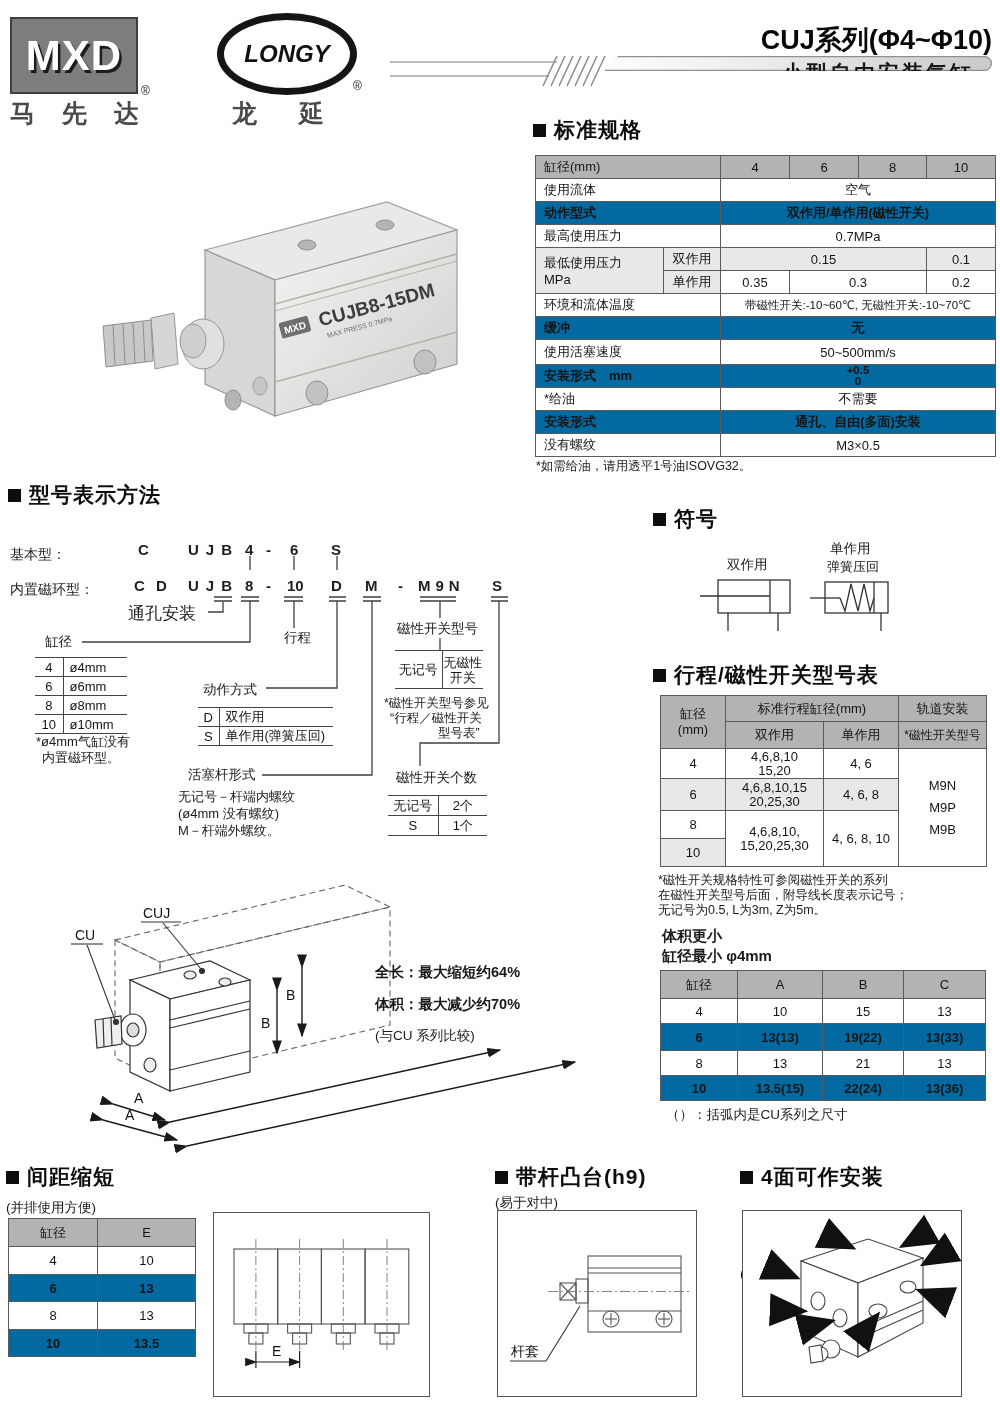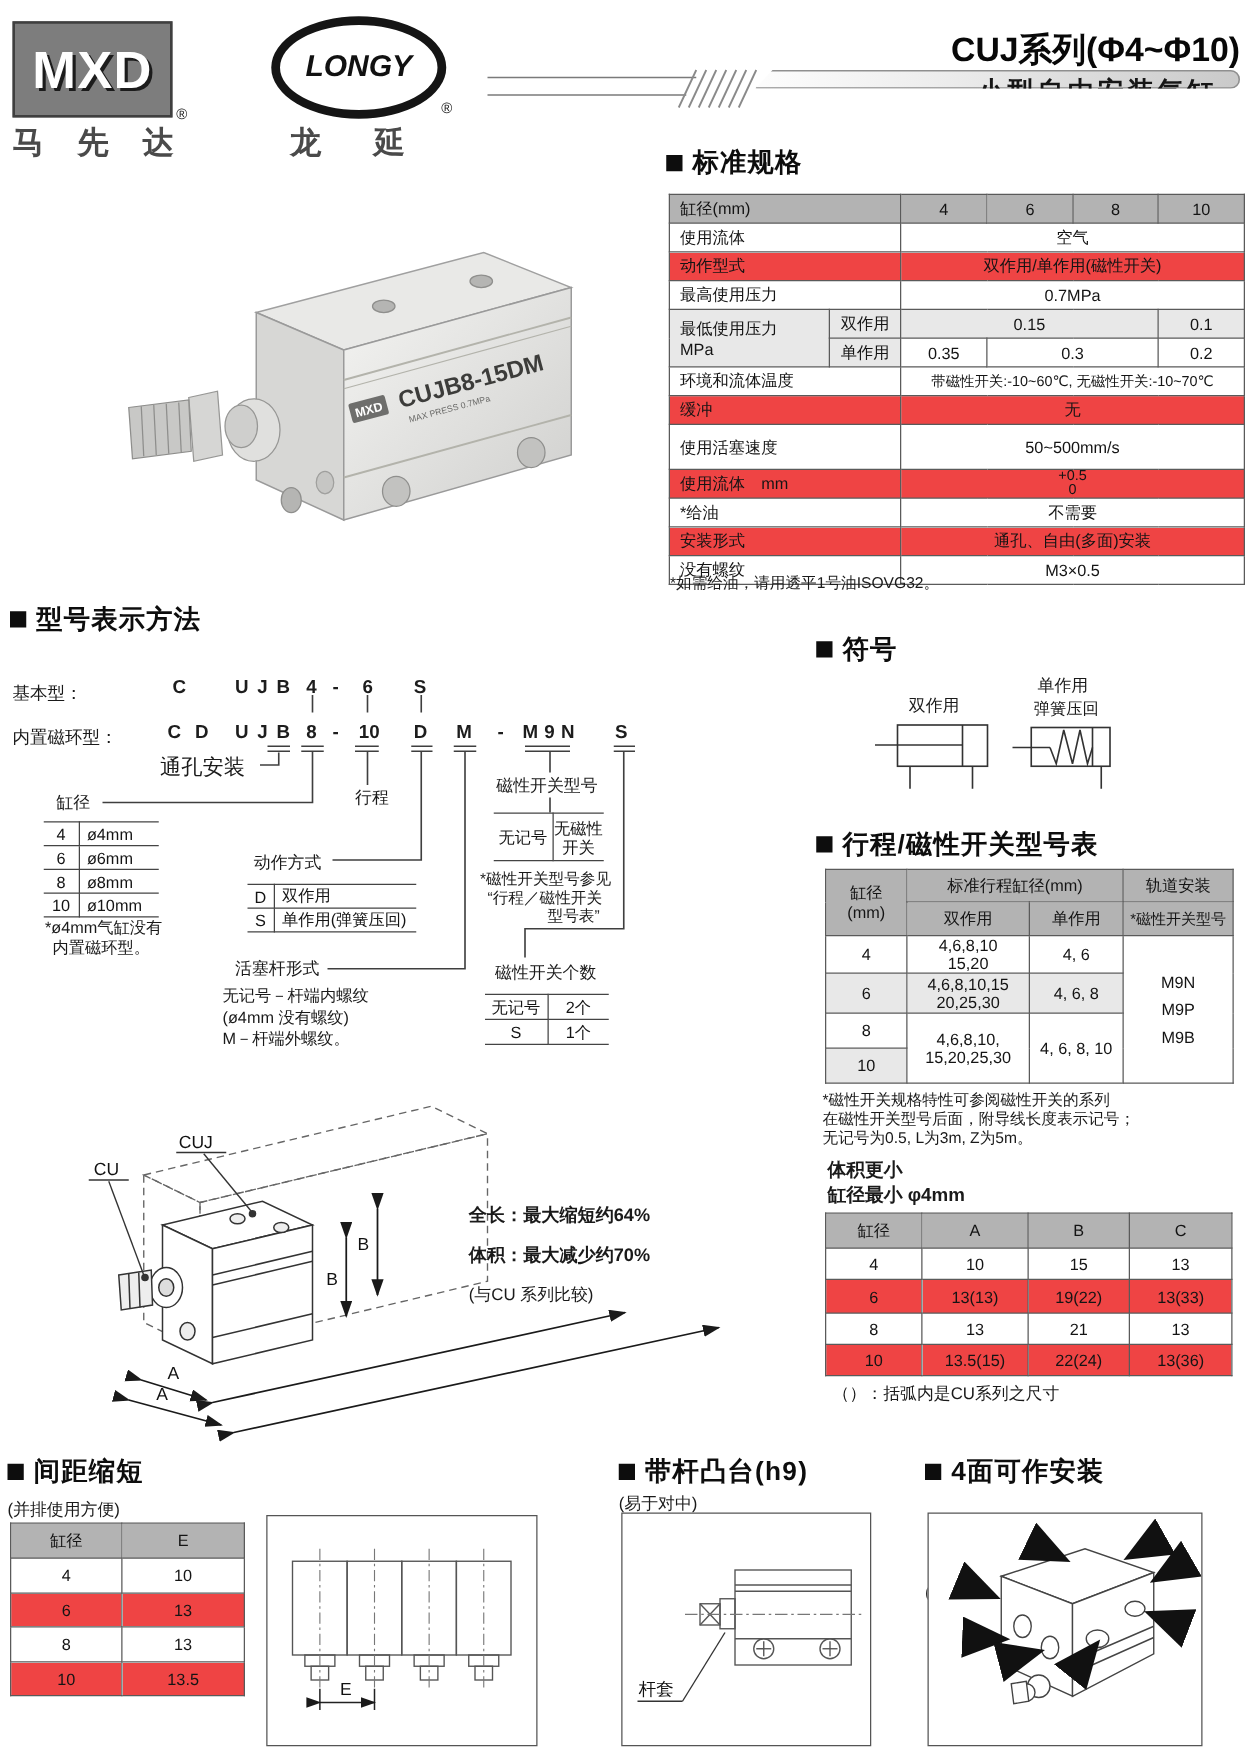--- a/index.html
+++ b/index.html
@@ -8,21 +8,21 @@
   .t{position:absolute;white-space:nowrap;font-size:13.5px;color:#1a1a1a;}
   .sec-title{position:absolute;display:flex;align-items:center;gap:8px;font-weight:bold;
              font-size:21px;color:#0d0d0d;letter-spacing:1px;white-space:nowrap;}
   .bullet{width:13px;height:13px;background:#0d0d0d;flex:0 0 auto;}
   .dt{border-collapse:collapse;table-layout:fixed;position:absolute;background:#fff;}
   .dt td{border:1px solid #5a5a5a;font-size:13px;text-align:center;color:#141414;
          padding:0;overflow:hidden;}
   .dt .lbl{text-align:left;padding-left:8px;}
   .hdr td{background:#b3b3b3;}
   td.g{background:#e8e8e8;}
-  tr.g td{background:#ef4444;}
+  tr.g td{background:#0369a1;font-weight:bold;}
   .mini{border-collapse:collapse;table-layout:fixed;position:absolute;}
   .mini td{border-top:1px solid #444;border-bottom:1px solid #444;border-left:none;border-right:none;
            font-size:13px;text-align:center;padding:0;color:#141414;}
   .mini td.k{border-right:1px solid #444;}
   .mini td.v{text-align:left;padding-left:6px;}
   .code{position:absolute;font-weight:bold;font-size:15px;color:#1d1d1d;white-space:nowrap;}
   .tol{display:flex;flex-direction:column;align-items:center;line-height:11px;font-size:11.5px;}
   .two{line-height:14px;font-size:12.5px;}
   .logo-box{position:absolute;left:10px;top:17px;width:128px;height:77px;background:#7d7d7d;
             border:2px solid #3f3f3f;box-sizing:border-box;display:flex;align-items:center;justify-content:center;}
@@ -168,26 +168,26 @@
       <td>0.2</td>
     </tr>
     <tr style="height:23px">
       <td class="lbl" colspan="2">环境和流体温度</td>
       <td colspan="4" style="font-size:11.5px">带磁性开关:-10~60℃, 无磁性开关:-10~70℃</td>
     </tr>
     <tr class="g" style="height:23px">
       <td class="lbl" colspan="2">缓冲</td>
       <td colspan="4">无</td>
     </tr>
-    <tr style="height:36px">
+    <tr style="height:25px">
       <td class="lbl" colspan="2">使用活塞速度</td>
       <td colspan="4">50~500mm/s</td>
     </tr>
     <tr class="g" style="height:23px">
-      <td class="lbl" colspan="2">使用流体　mm</td>
+      <td class="lbl" colspan="2">安装形式　mm</td>
       <td colspan="4">
         <div class="tol">
           <span>+0.5</span>
           <span>0</span>
         </div>
       </td>
     </tr>
     <tr style="height:23px">
       <td class="lbl" colspan="2">*给油</td>
       <td colspan="4">不需要</td>

